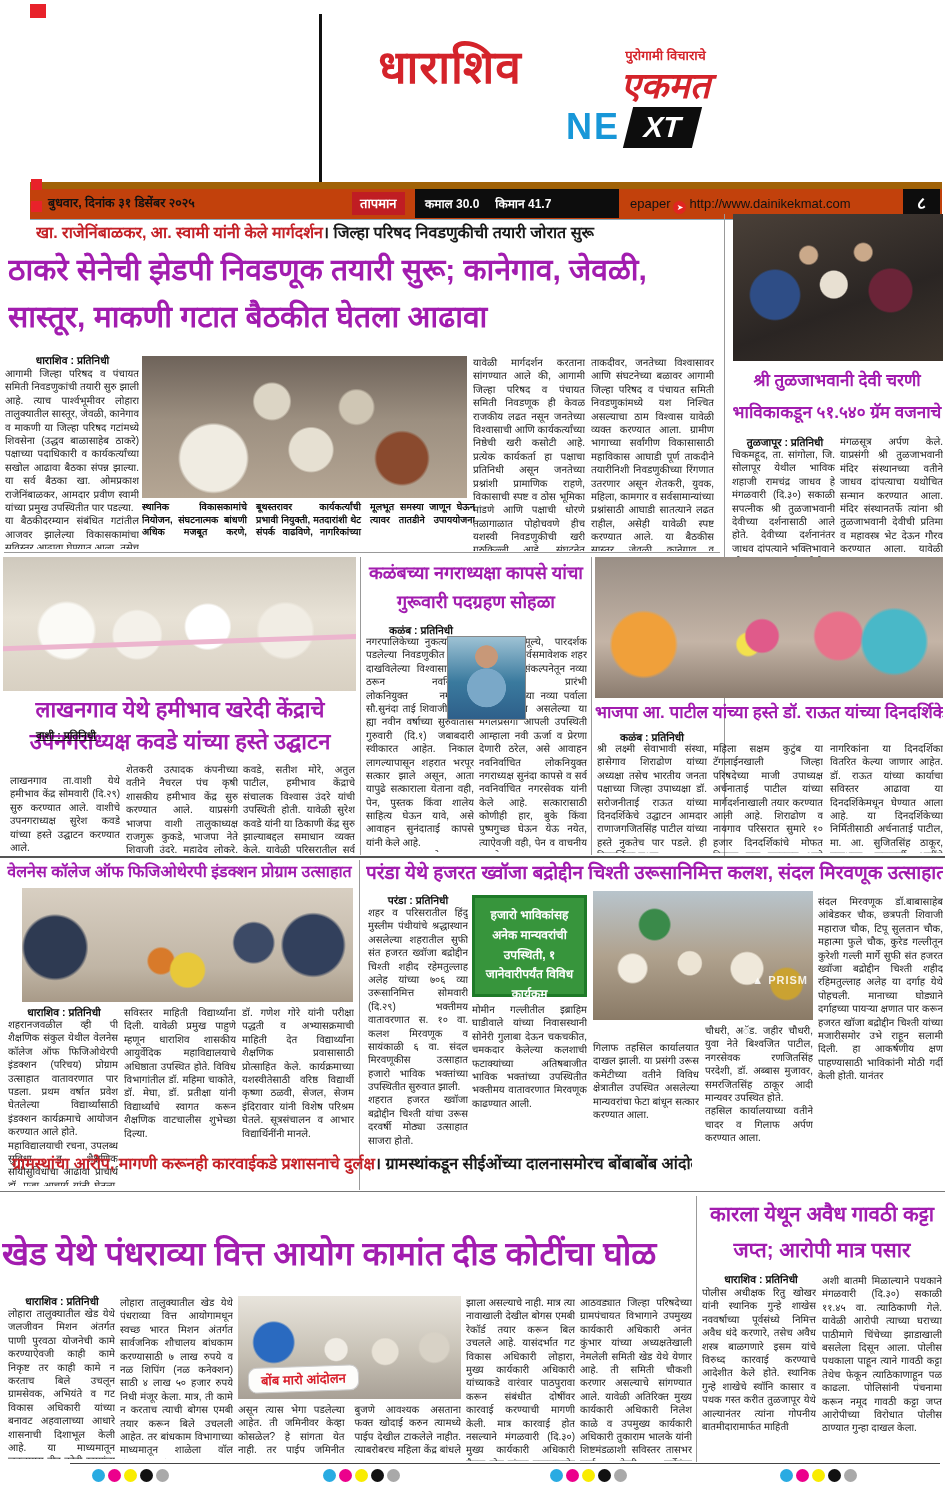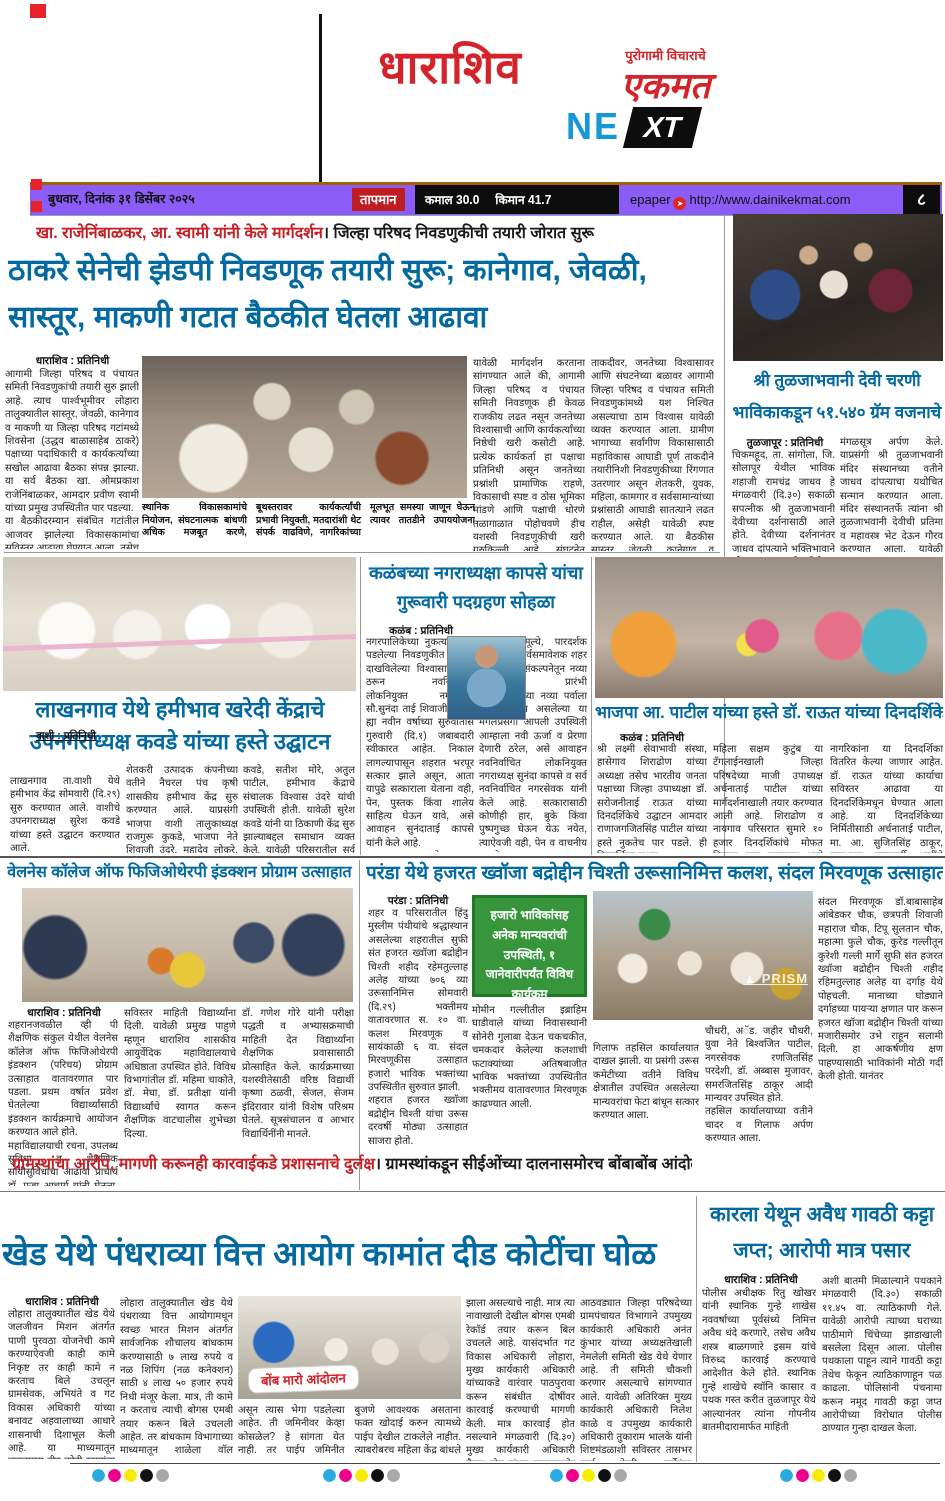--- a/index.html
+++ b/index.html
@@ -2,55 +2,55 @@
 <html><head>
 <meta charset="utf-8">
 <style>
   html,body{margin:0;padding:0;background:#e9e9e9;}
   .page{position:relative;width:945px;height:1501px;background:#ffffff;overflow:hidden;
         font-family:"Liberation Sans","DejaVu Sans",sans-serif;color:#1a1a1a;}
   .abs{position:absolute;}
   .col{position:absolute;font-size:10px;line-height:1.34;text-align:justify;color:#1c1c1c;
        overflow:hidden;white-space:pre-line;}
   .byline{position:absolute;font-size:10.5px;font-weight:bold;text-align:center;color:#111;}
-  .hl{position:absolute;font-weight:800;color:#0369a1;overflow:hidden;}
+  .hl{position:absolute;font-weight:800;color:#a21caf;overflow:hidden;}
   .center{text-align:center;}
   .photo{position:absolute;overflow:hidden;background:#c8beb2;}
   .rule{position:absolute;background:#999;}
   .red{color:#c42127;}
   .kick{position:absolute;font-weight:bold;overflow:hidden;white-space:nowrap;}
   
   .mast-title{position:absolute;font-size:46px;font-weight:800;color:#d4232a;text-align:center;letter-spacing:1px;}
   .tagline{position:absolute;text-align:center;color:#d4232a;}
   .tag1{font-size:13px;font-weight:bold;}
   .tag2{font-size:36px;font-weight:800;font-style:italic;margin-top:-4px;}
   .next-logo{position:absolute;display:flex;align-items:center;}
   .next-ne{font-size:36px;font-weight:800;color:#1897d8;letter-spacing:2px;}
   .next-xt{background:#0d0d0d;color:#fff;font-size:29px;font-weight:800;transform:skewX(-14deg);
            padding:4px 16px;margin-left:8px;}
-  .datebar{position:absolute;left:30px;top:182px;width:912px;height:30px;background:#8b5cf6;
-           border-top:3px solid #a16207;border-bottom:1px solid #89a9bb;font-size:12.5px;}
+  .datebar{position:absolute;left:30px;top:182px;width:912px;height:30px;background:#c2410c;
+           border-top:7px solid #a16207;border-bottom:1px solid #89a9bb;font-size:12.5px;}
   .datebar .dtxt{position:absolute;left:18px;top:0;line-height:28px;font-weight:bold;color:#111;}
   .tempbox{position:absolute;left:322px;top:3px;height:23px;line-height:23px;background:#c01d23;
            color:#fff;font-weight:bold;font-size:13px;padding:0 8px;}
   .blackseg{position:absolute;left:385px;top:0;width:184px;height:29px;background:#0d0d0d;color:#fff;
             display:flex;align-items:center;gap:16px;padding:0 10px;font-size:12px;font-weight:bold;}
   .epaper{position:absolute;left:600px;top:0;line-height:29px;font-size:13px;color:#111;}
   .epaper-icon{display:inline-block;width:13px;height:13px;border-radius:50%;background:#e02520;
                color:#fff;font-size:8px;line-height:13px;text-align:center;vertical-align:-2px;margin:0 3px;}
   .pagebox{position:absolute;left:873px;top:0;width:37px;height:29px;background:#0d0d0d;color:#fff;
            font-size:17px;font-weight:bold;text-align:center;line-height:29px;}
   .redsq{position:absolute;background:#e8222a;}
   .caption{position:absolute;font-size:9.5px;font-weight:bold;line-height:1.32;text-align:justify;
            column-gap:9px;overflow:hidden;color:#111;}
   .greenbox{position:absolute;background:#37953c;border:3px solid #1e7a28;color:#fff;text-align:center;
             font-weight:800;font-size:12px;line-height:1.65;padding:8px 5px;box-sizing:border-box;}
   .banner{position:absolute;left:10px;bottom:7px;background:#fdfdfb;border:1px solid #ccc;border-radius:9px;
           padding:3px 12px;color:#d81e2a;font-weight:800;font-size:13px;transform:rotate(-2deg);white-space:nowrap;}
-  .watermark{position:absolute;right:5px;bottom:34px;color:rgba(255,255,255,.85);font-size:13px;font-weight:bold;letter-spacing:1px;text-decoration:underline;}
+  .watermark{position:absolute;right:5px;bottom:34px;color:rgba(255,255,255,.85);font-size:11px;font-weight:bold;letter-spacing:1px;}
   .ribbon-line{position:absolute;left:-6px;top:62%;width:106%;height:5px;background:#ecb5ce;transform:rotate(-2deg);}
   .dots{position:absolute;display:flex;gap:3px;}
   .dot{width:13px;height:13px;border-radius:50%;}
   .dc{background:#29abe2}.dm{background:#ec008c}.dy{background:#f9ec00}.dk{background:#111}.dg{background:#a9a9a9}
   
   .ph-award{background:
     radial-gradient(circle at 20% 55%, #2e4d86 0 13%, transparent 14%),
     radial-gradient(circle at 48% 48%, #e8e0d2 0 10%, transparent 11%),
     radial-gradient(circle at 75% 52%, #6b2438 0 12%, transparent 13%),
     radial-gradient(circle at 36% 28%, #caa98a 0 5%, transparent 6%),

